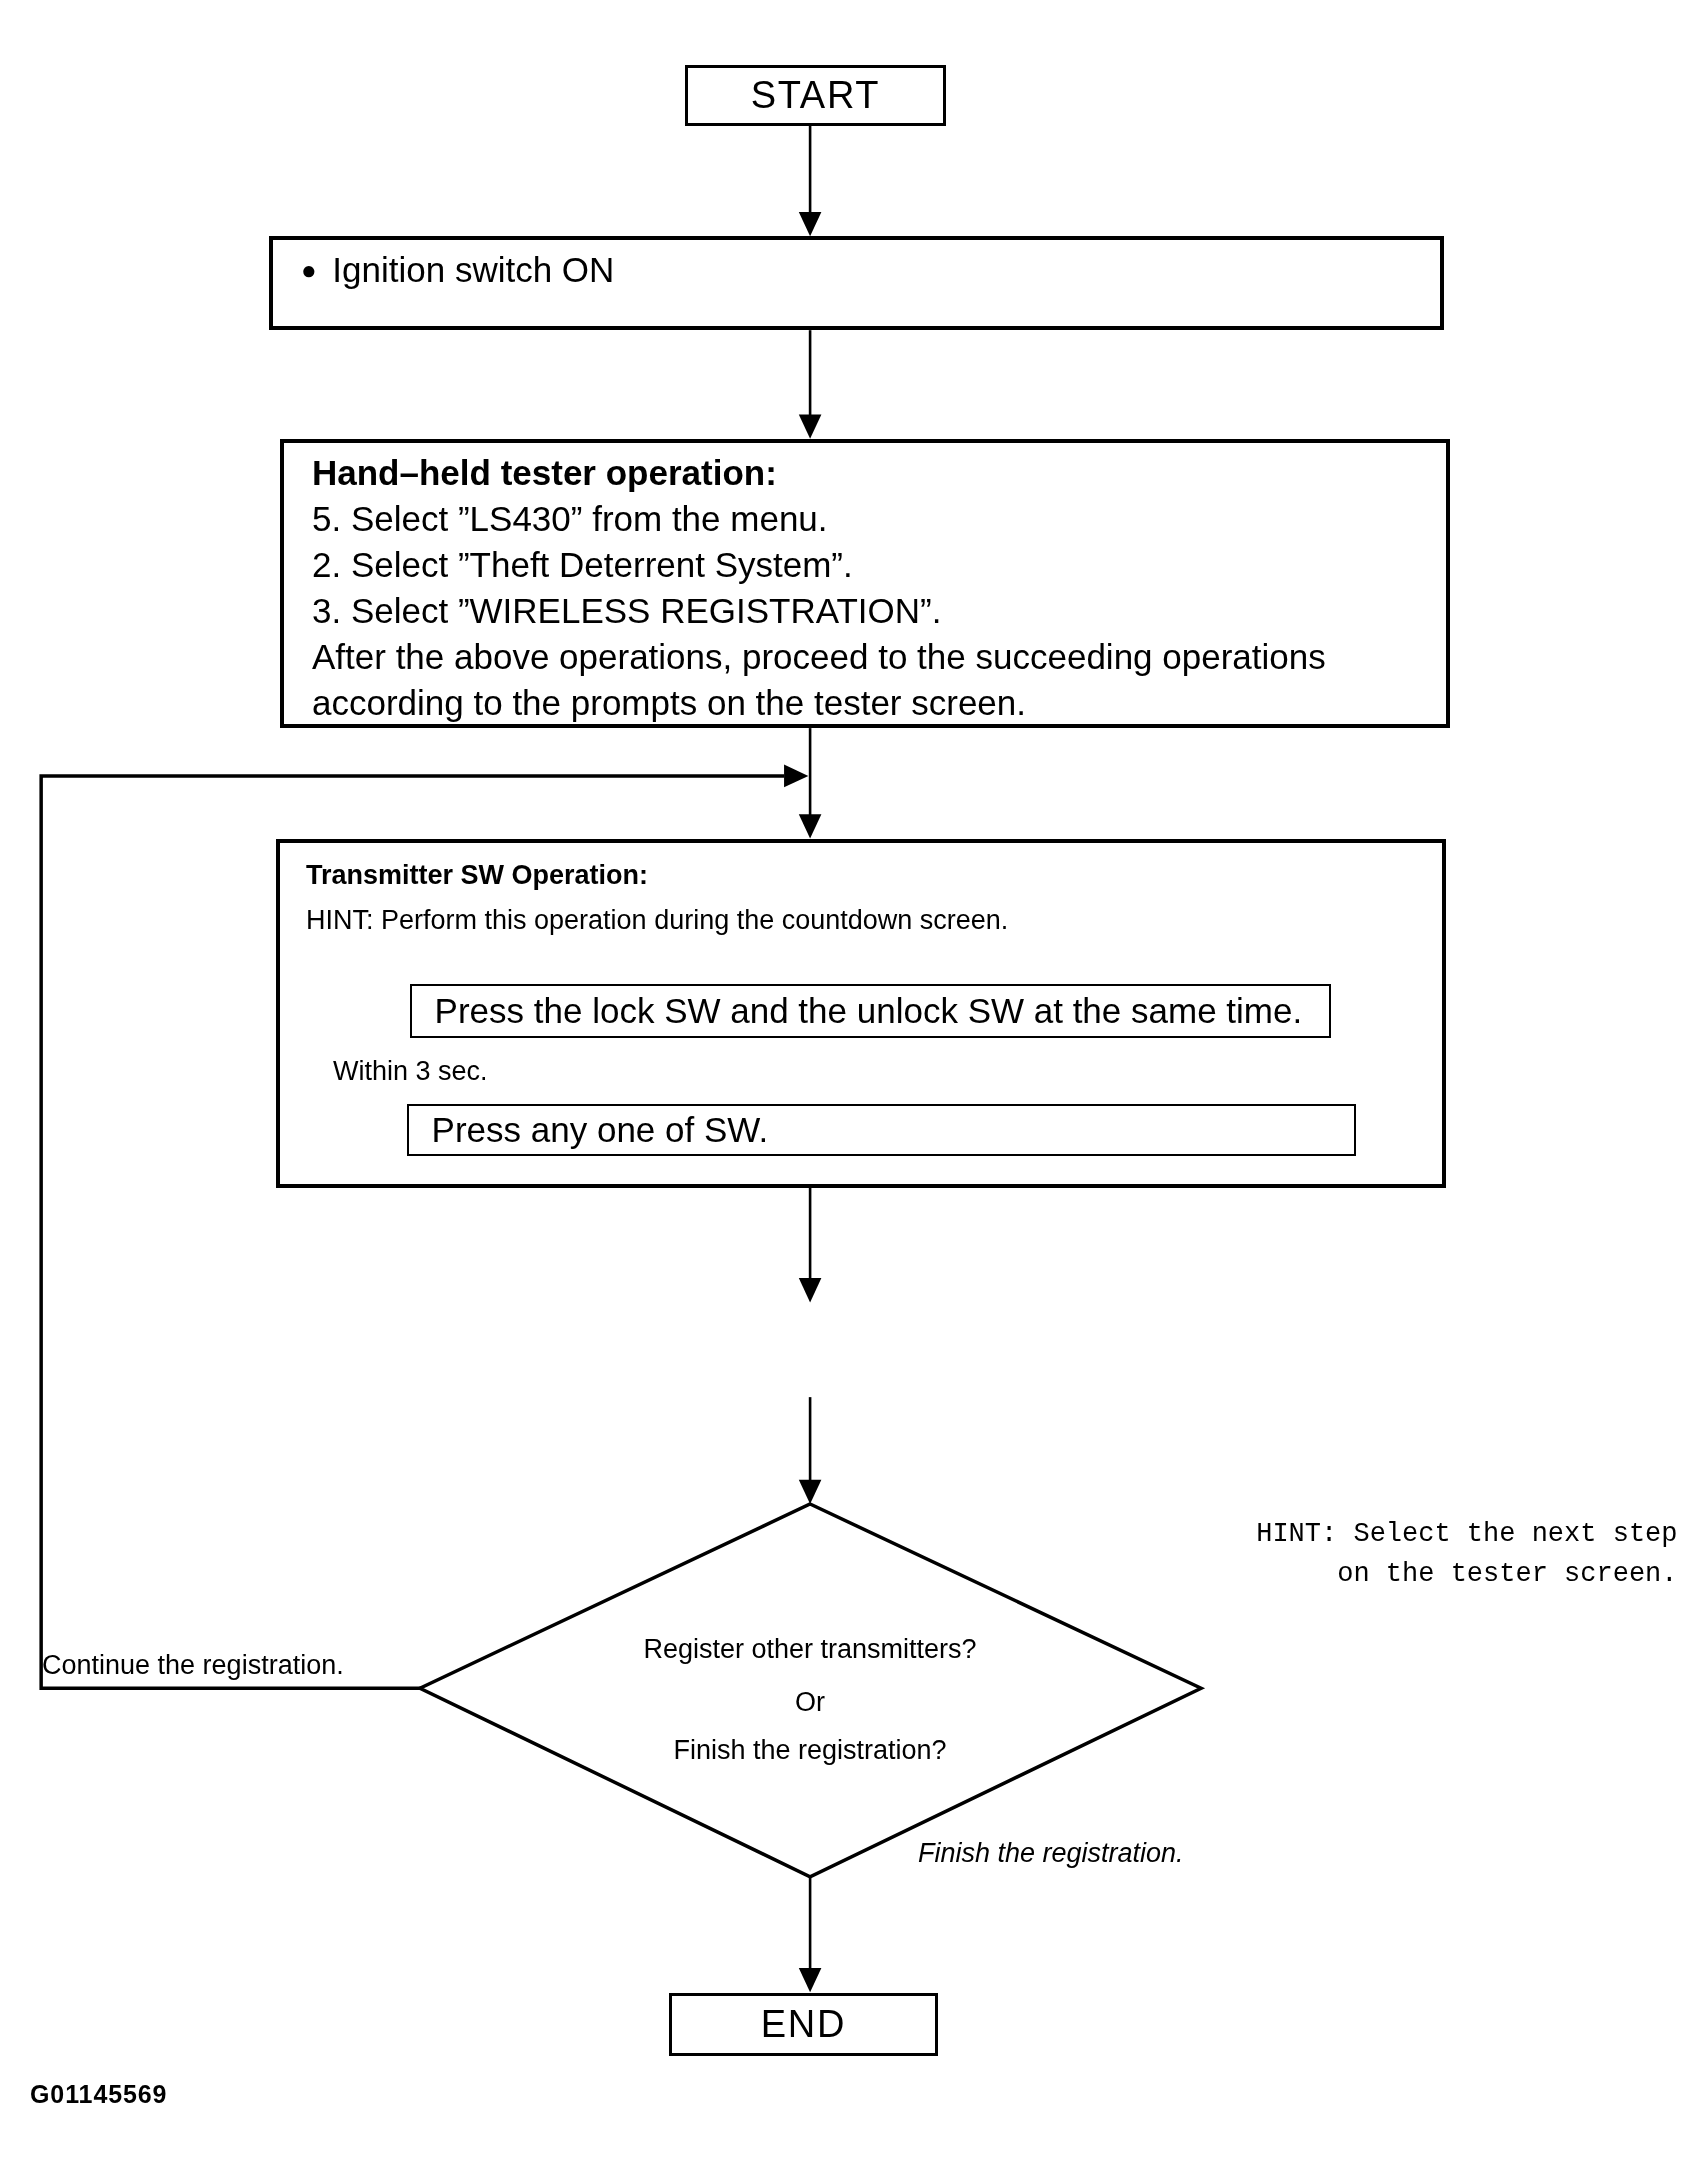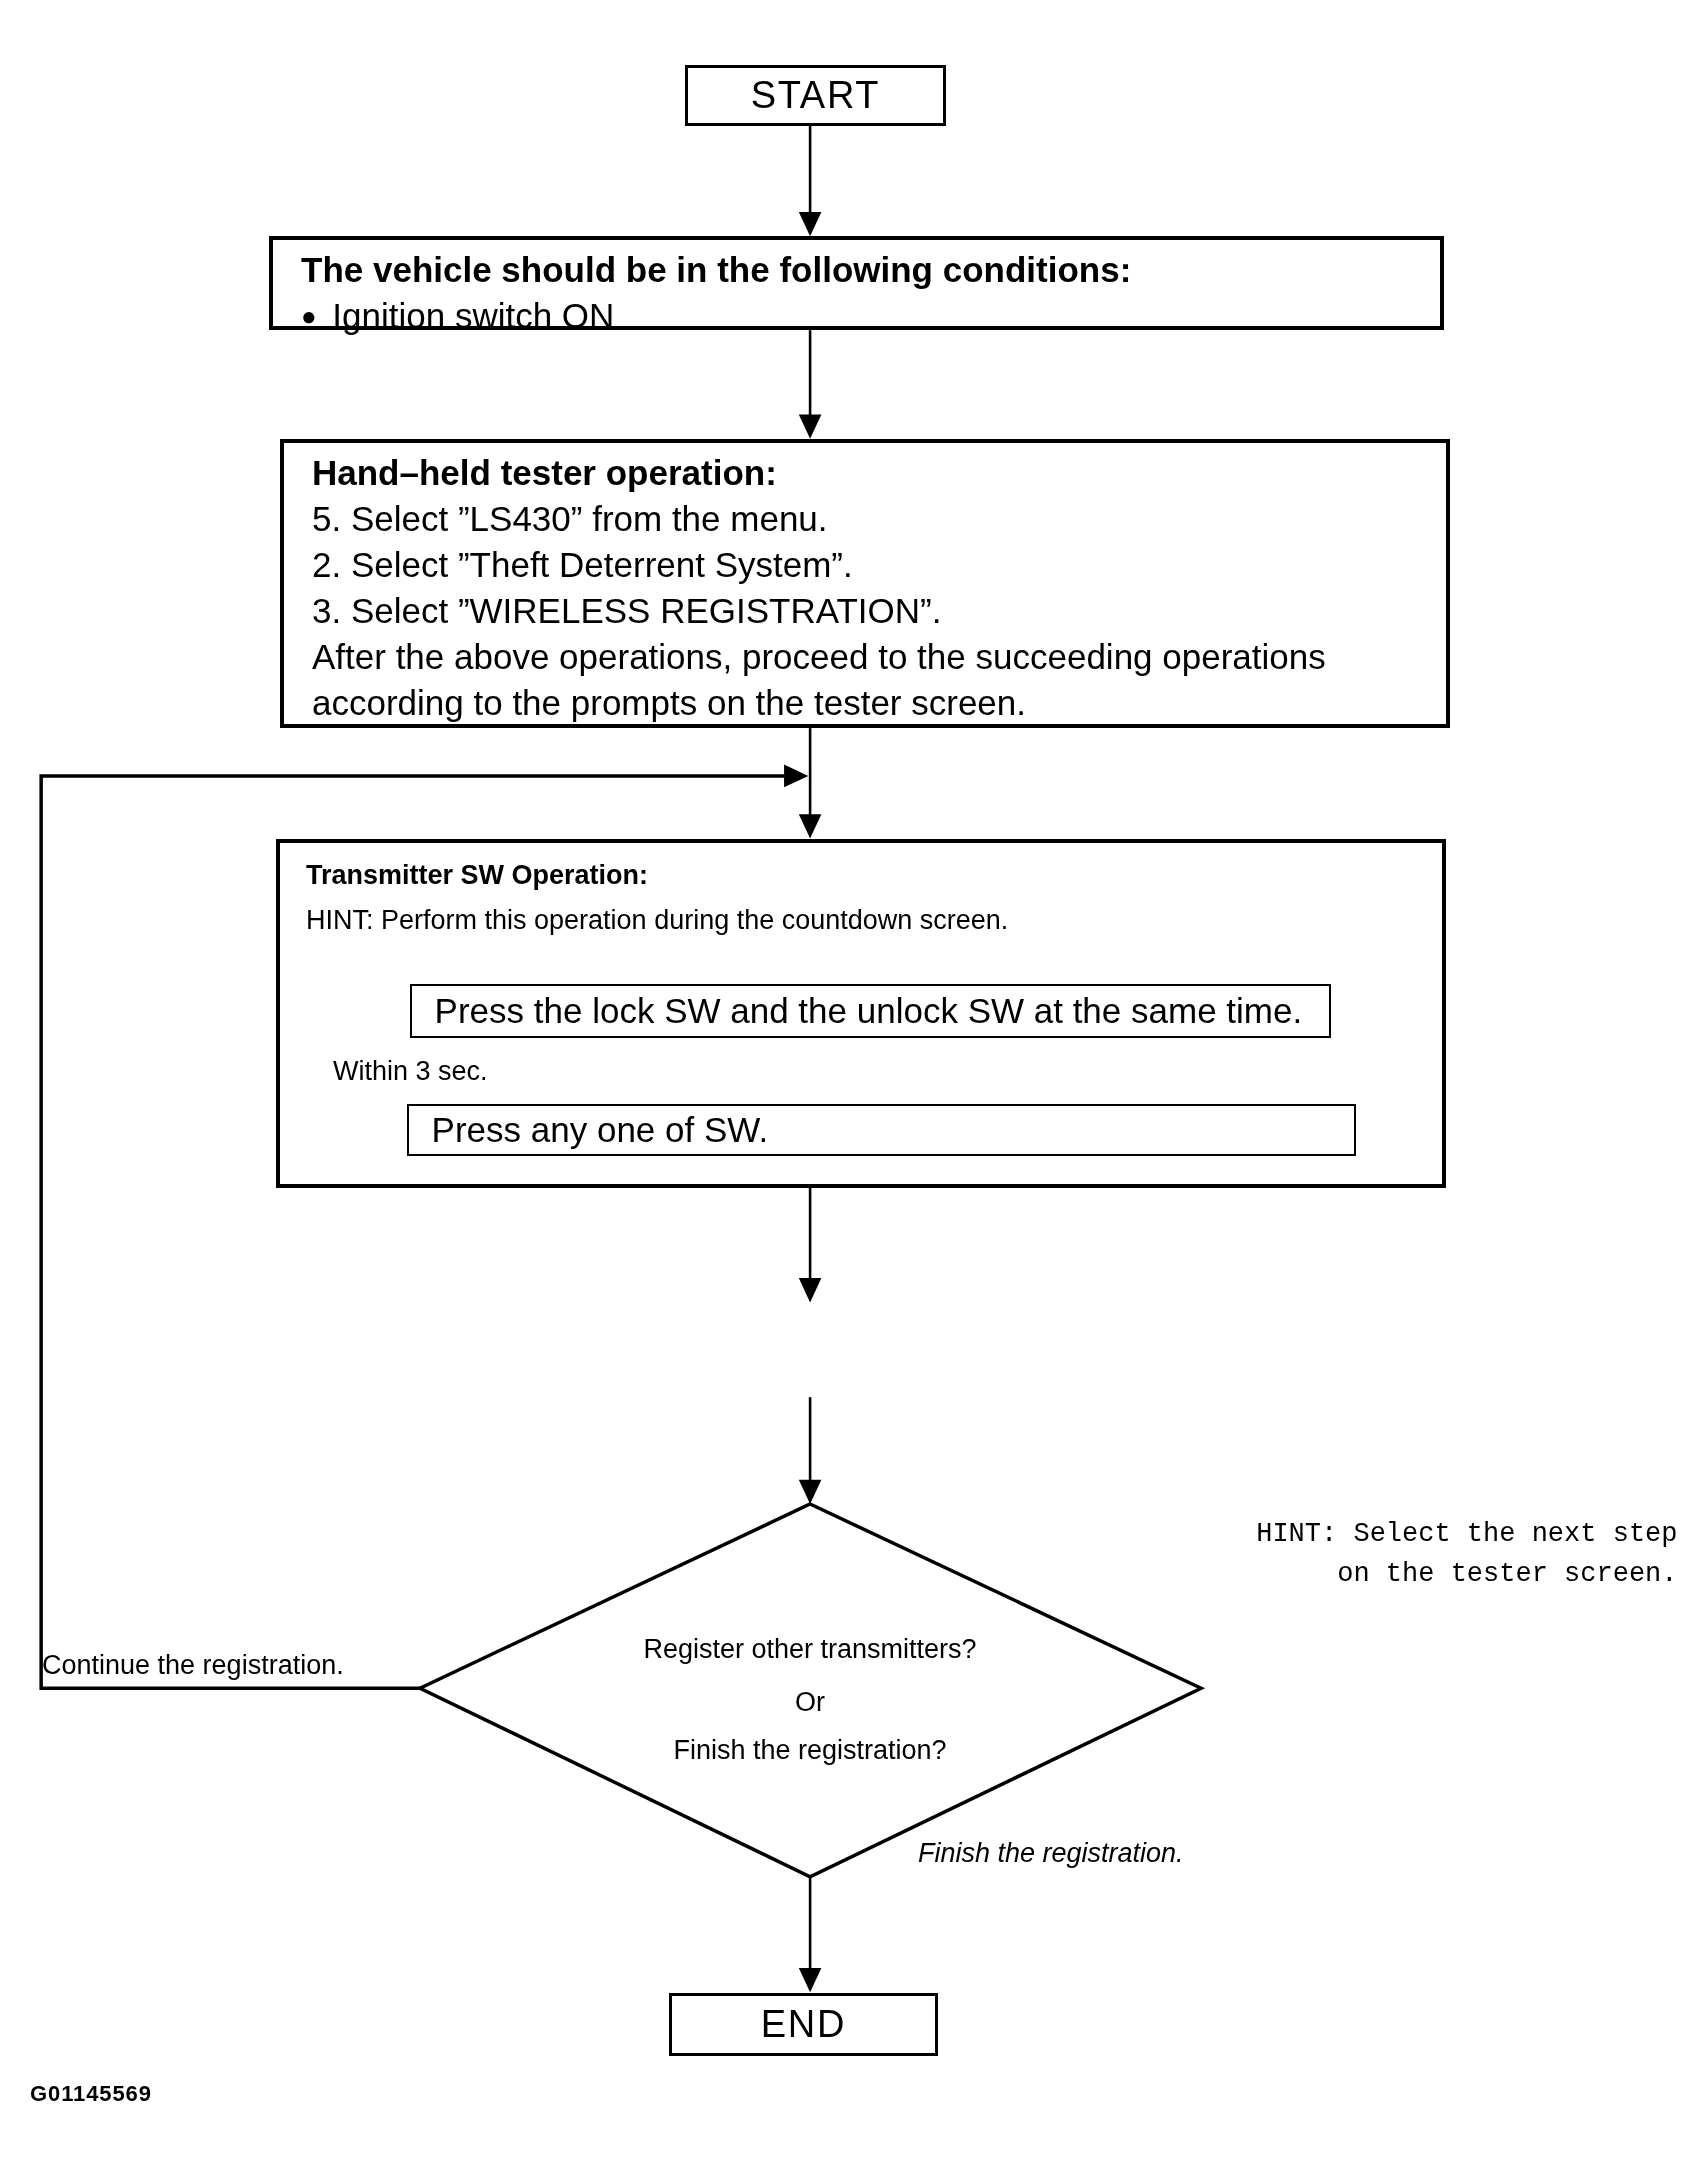--- a/index.html
+++ b/index.html
@@ -26,21 +26,21 @@
   }
   .txt{position:absolute;white-space:nowrap;font-size:27px;line-height:42px;}
   .bold{font-weight:bold;}
   .pad{padding:7px 17.4px 0 28px;font-size:35px;}
   .pad .ln{line-height:46px;white-space:nowrap;}
   .bullet-row{display:flex;align-items:center;gap:15.6px;}
   .bullet-glyph{font-size:26px;line-height:42px;}
   .vcenter{display:flex;align-items:center;font-size:35px;padding-left:22.6px;white-space:nowrap;box-sizing:border-box;}
   .center-txt{transform:translateX(-50%);text-align:center;}
   .right-txt{text-align:right;}
-  .figid{font-size:22px;font-weight:bold;letter-spacing:0.9px;}
+  .figid{font-size:25px;font-weight:bold;letter-spacing:0.9px;}
 </style>
 </head>
 <body>
 
 <div class="canvas">
 
   <svg class="wires" width="1701" height="2160" viewBox="0 0 1957 2486">
 
     <polygon points="932,1731 1382,1943 932,2160 483,1943" fill="#ffffff" stroke="#000" stroke-width="4"></polygon>
 
@@ -73,21 +73,20 @@
     <line x1="353" y1="1172" x2="353" y2="1302" stroke="#000" stroke-width="4"></line>
     <polygon points="340,1178 366,1178 353,1148" fill="#000"></polygon>
     <polygon points="340,1296 366,1296 353,1326" fill="#000"></polygon>
   </svg>
 
   <div class="node mid terminal" style="left:685px;top:65px;width:261px;height:61px;">
     <span>START</span>
   </div>
 
   <div class="node pad" style="left:269px;top:236px;width:1175px;height:94px;">
-    <div class="ln bold">The vehicle should be in the following conditions:</div>
     <div class="ln bullet-row">
       <span class="bullet-glyph">●</span>
       <span>Ignition switch ON</span>
     </div>
   </div>
 
   <div class="node pad" style="left:280px;top:439px;width:1170px;height:289px;">
     <div class="ln bold">Hand–held tester operation:</div>
     <div class="ln">5. Select ”LS430” from the menu.</div>
     <div class="ln">2. Select ”Theft Deterrent System”.</div>

